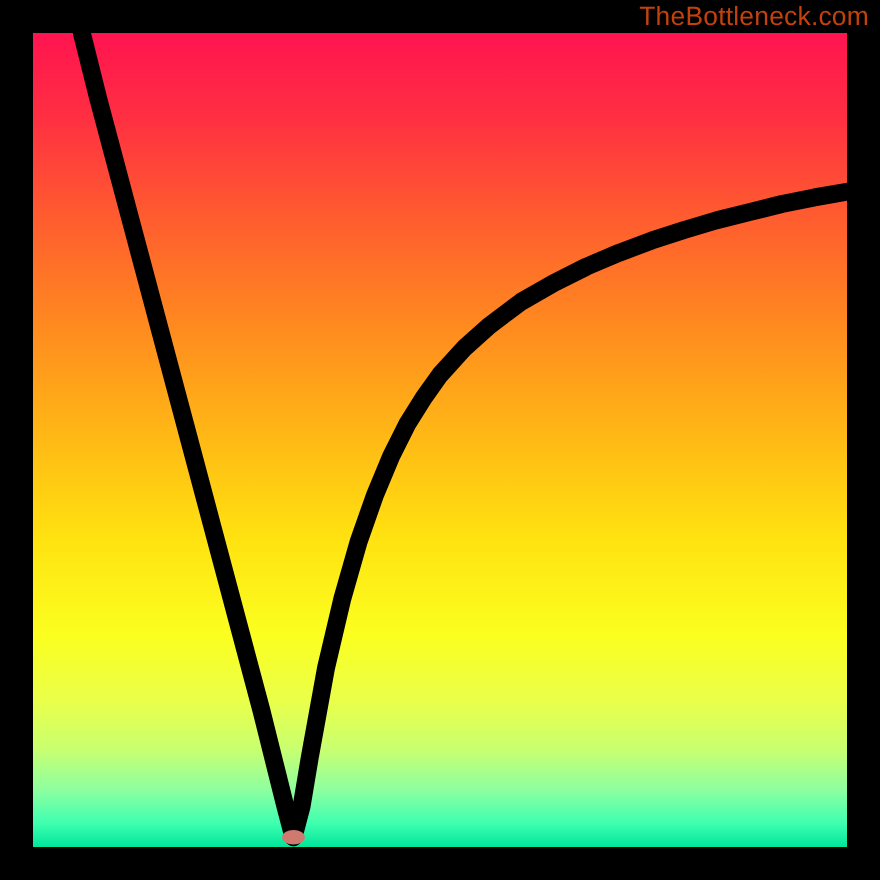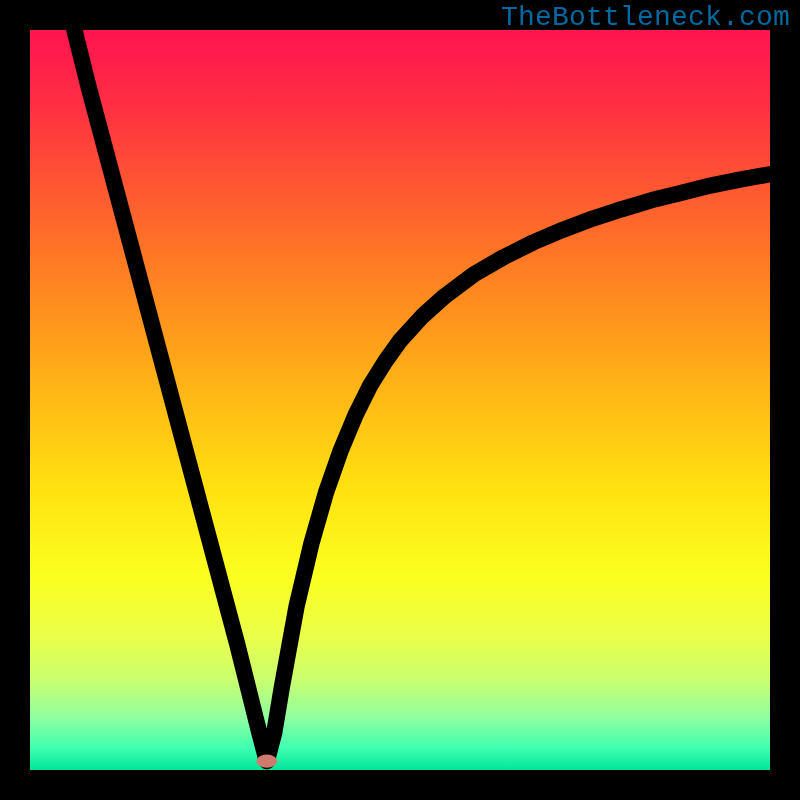--- a/index.html
+++ b/index.html
@@ -14,27 +14,26 @@
   .frame {
     position: relative;
     width: 800px;
     height: 800px;
     background: #000;
   }
   .watermark {
     position: absolute;
     top: 2px;
     right: 10px;
-    color: #0369a1;
-    font-size: 28px;
+    color: #c2410c;
+    font-size: 24px;
     font-weight: 500;
     letter-spacing: 0.2px;
     z-index: 10;
     user-select: none;
-    font-family: Liberation Mono, monospace;
   }
   svg.plot {
     position: absolute;
     left: 30px;
     top: 30px;
     width: 740px;
     height: 740px;
   }
   .marker {
     fill: #cf7a6f;

